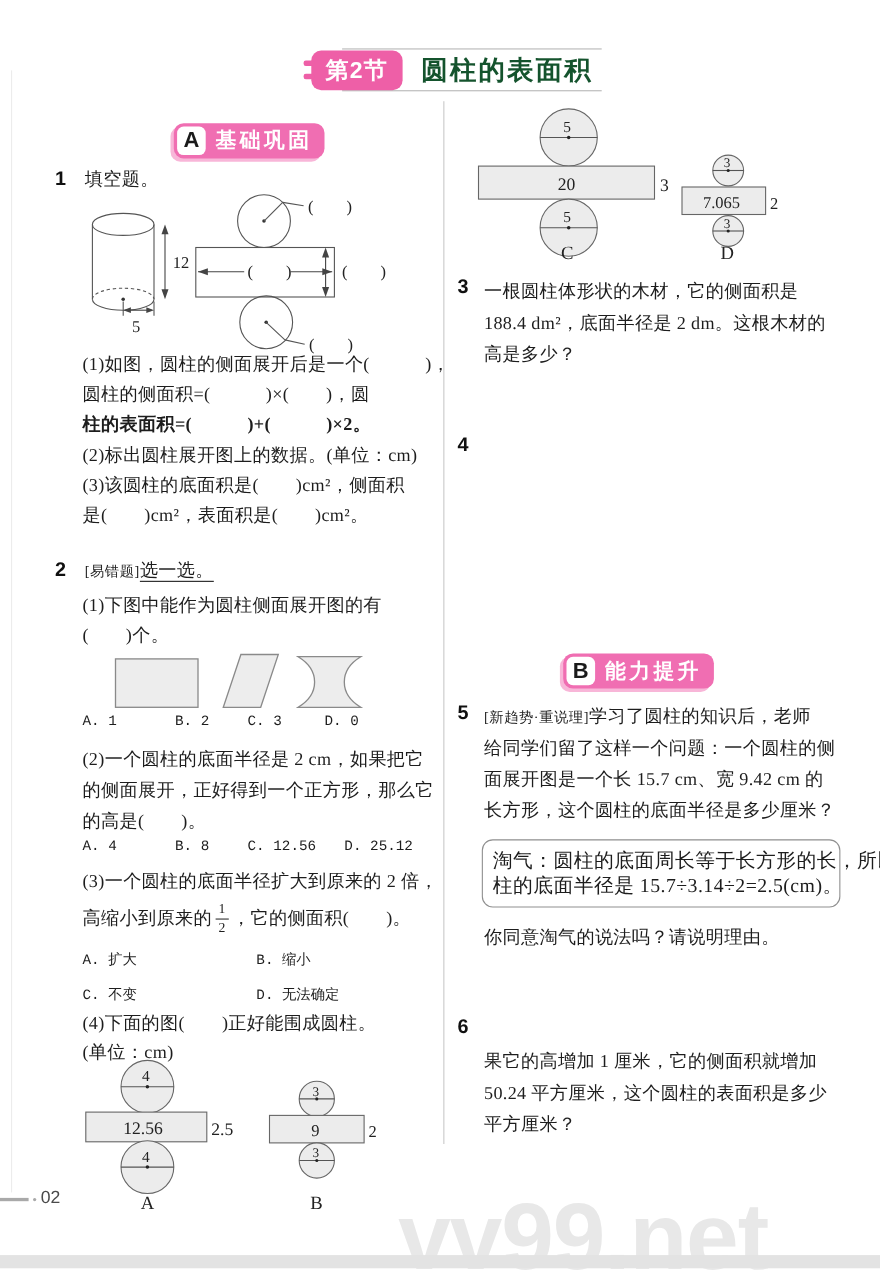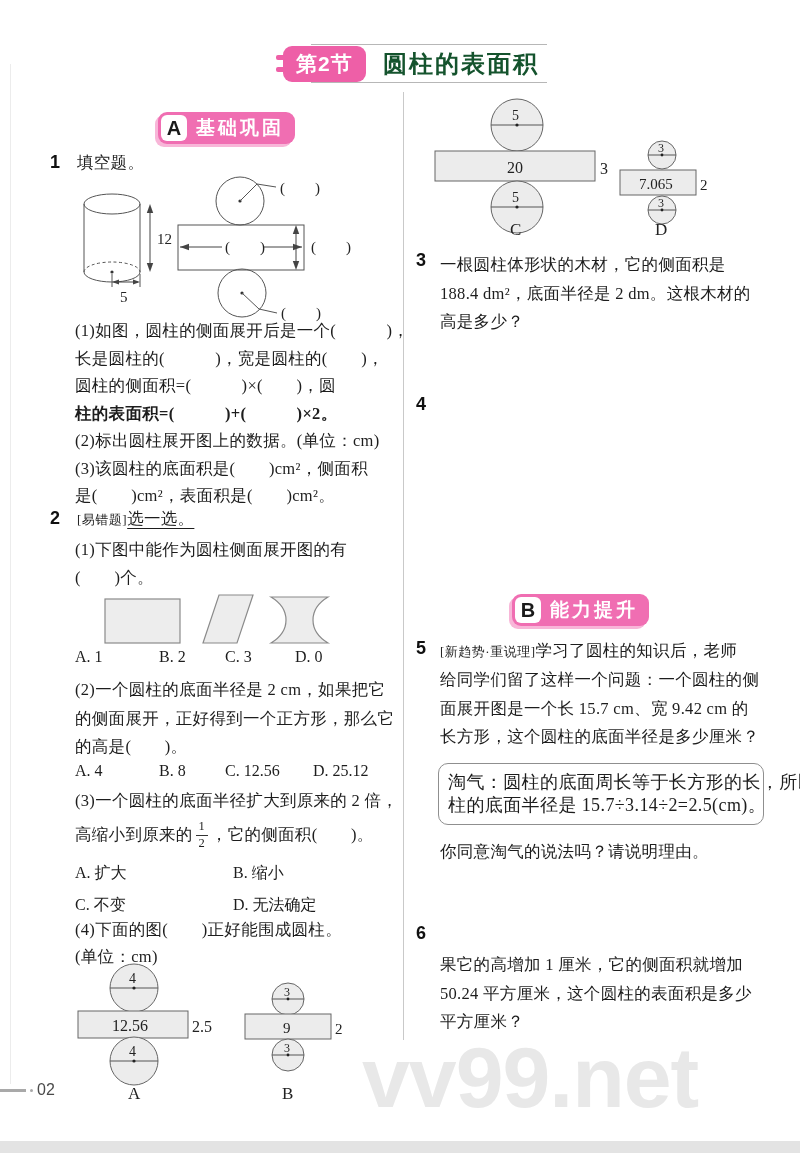--- a/index.html
+++ b/index.html
@@ -33,38 +33,38 @@
   .sec-letter{background:#fff;color:#1a1a1a;font-weight:bold;border-radius:6px;width:26px;height:26px;
               display:flex;align-items:center;justify-content:center;font-size:20px;margin-right:9px;
               font-family:"Liberation Sans","DejaVu Sans",sans-serif;}
   .sec-label{color:#fff;font-weight:bold;font-size:19px;letter-spacing:3px;}
 
   
   .qnum{font-family:"Liberation Sans","DejaVu Sans",sans-serif;font-weight:bold;font-size:18px;color:#101010;}
   .line{font-size:16.5px;letter-spacing:.3px;white-space:nowrap;}
   .tag{font-size:13px;letter-spacing:.5px;}
   .ul{text-decoration:underline;text-underline-offset:4px;text-decoration-thickness:1px;}
-  .opts{display:grid;font-size:16px;white-space:nowrap;}
+  .opts{display:grid;font-size:13px;white-space:nowrap;font-family:Liberation Mono, monospace;}
   .opts1{grid-template-columns:84px 66px 70px 1fr;}
   .opts2{grid-template-columns:84px 66px 88px 1fr;}
   .opts3{grid-template-columns:158px 1fr;row-gap:3px;line-height:29px;}
   .frac{display:inline-flex;flex-direction:column;align-items:center;line-height:1.05;
         font-size:12.5px;margin:0 3px;transform:translateY(0px);}
   .frac-num{border-bottom:1.3px solid #333;padding:0 3px 1px;}
   .frac-den{padding-top:1px;}
   .fx{display:flex;align-items:center;}
   .note-box{border:1px solid #8f8f8f;border-radius:10px;padding:7px 9px;}
   .note-box .nline{font-size:18px;line-height:23px;white-space:nowrap;letter-spacing:.4px;}
 </style>
 </head>
 <body>
 
 <div class="page">
 
-  <div class="abs wm" style="left:362px;top:1034px;">vv99.net</div>
+  <div class="abs wm" style="left:362px;top:1082px;">vv99.net</div>
 
   <div class="abs left-rule" style="left:10px;top:64px;height:1020px;"></div>
 
   <div class="abs" style="left:283px;top:44px;width:262px;height:40px;">
     <div class="abs hdr-lines" style="left:28px;top:0;width:236px;height:37px;"></div>
     <div class="abs hdr-badge" style="left:0;top:2px;">
       <span class="bmark" style="top:9px;"></span>
       <span class="bmark" style="top:21px;"></span>
       <span>第2节</span>
     </div>
@@ -113,21 +113,20 @@
     <text x="261" y="78" font-size="15">(　　)</text>
     <circle cx="192" cy="119" r="24" fill="none" stroke="#555"></circle>
     <circle cx="192" cy="119" r="1.6" fill="#333"></circle>
     <line x1="192" y1="119" x2="209" y2="135" stroke="#555"></line>
     <line x1="209" y1="135" x2="227" y2="139" stroke="#555"></line>
     <text x="231" y="144" font-size="15">(　　)</text>
   </svg>
 
   <div class="abs" style="left:75px;top:317px;">
     <div class="line" style="line-height:27.5px;">(1)如图，圆柱的侧面展开后是一个(　　　)，</div>
-    <div class="line" style="line-height:27.5px;">长是圆柱的(　　　)，宽是圆柱的(　　)，</div>
     <div class="line" style="line-height:27.5px;">圆柱的侧面积=(　　　)×(　　)，圆</div>
     <div class="line" style="line-height:27.5px;font-weight:bold;">柱的表面积=(　　　)+(　　　)×2。</div>
     <div class="line" style="line-height:27.5px;">(2)标出圆柱展开图上的数据。(单位：cm)</div>
     <div class="line" style="line-height:27.5px;">(3)该圆柱的底面积是(　　)cm²，侧面积</div>
     <div class="line" style="line-height:27.5px;">是(　　)cm²，表面积是(　　)cm²。</div>
   </div>
 
   <span class="abs qnum" style="left:50px;top:508px;">2</span>
   <div class="abs line" style="left:77px;top:508px;">
     <span class="tag">[易错题]</span><span class="ul">选一选。</span>

